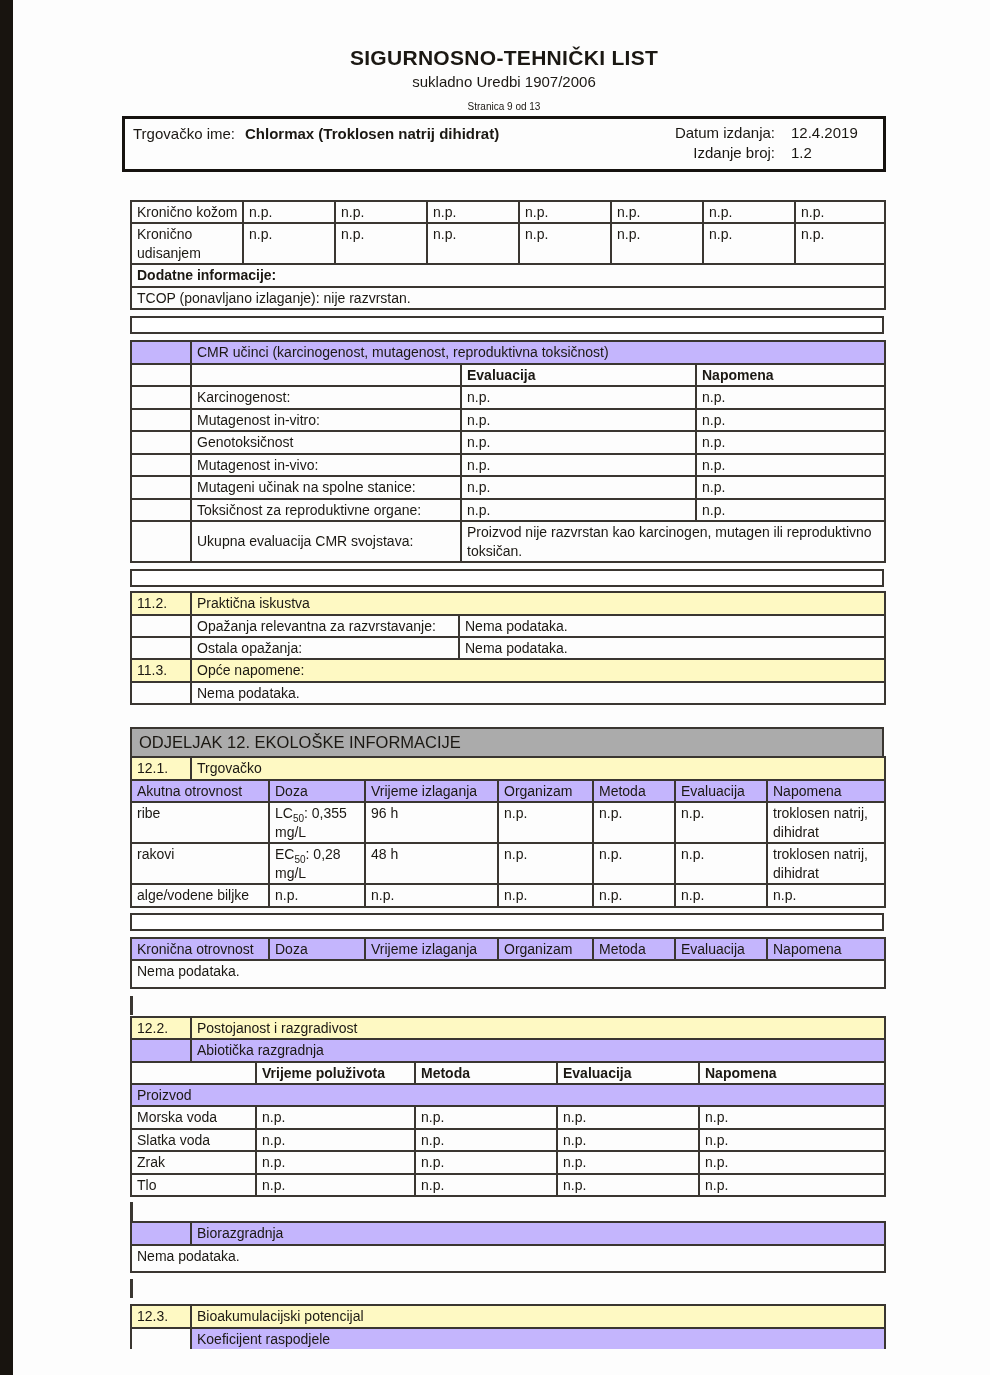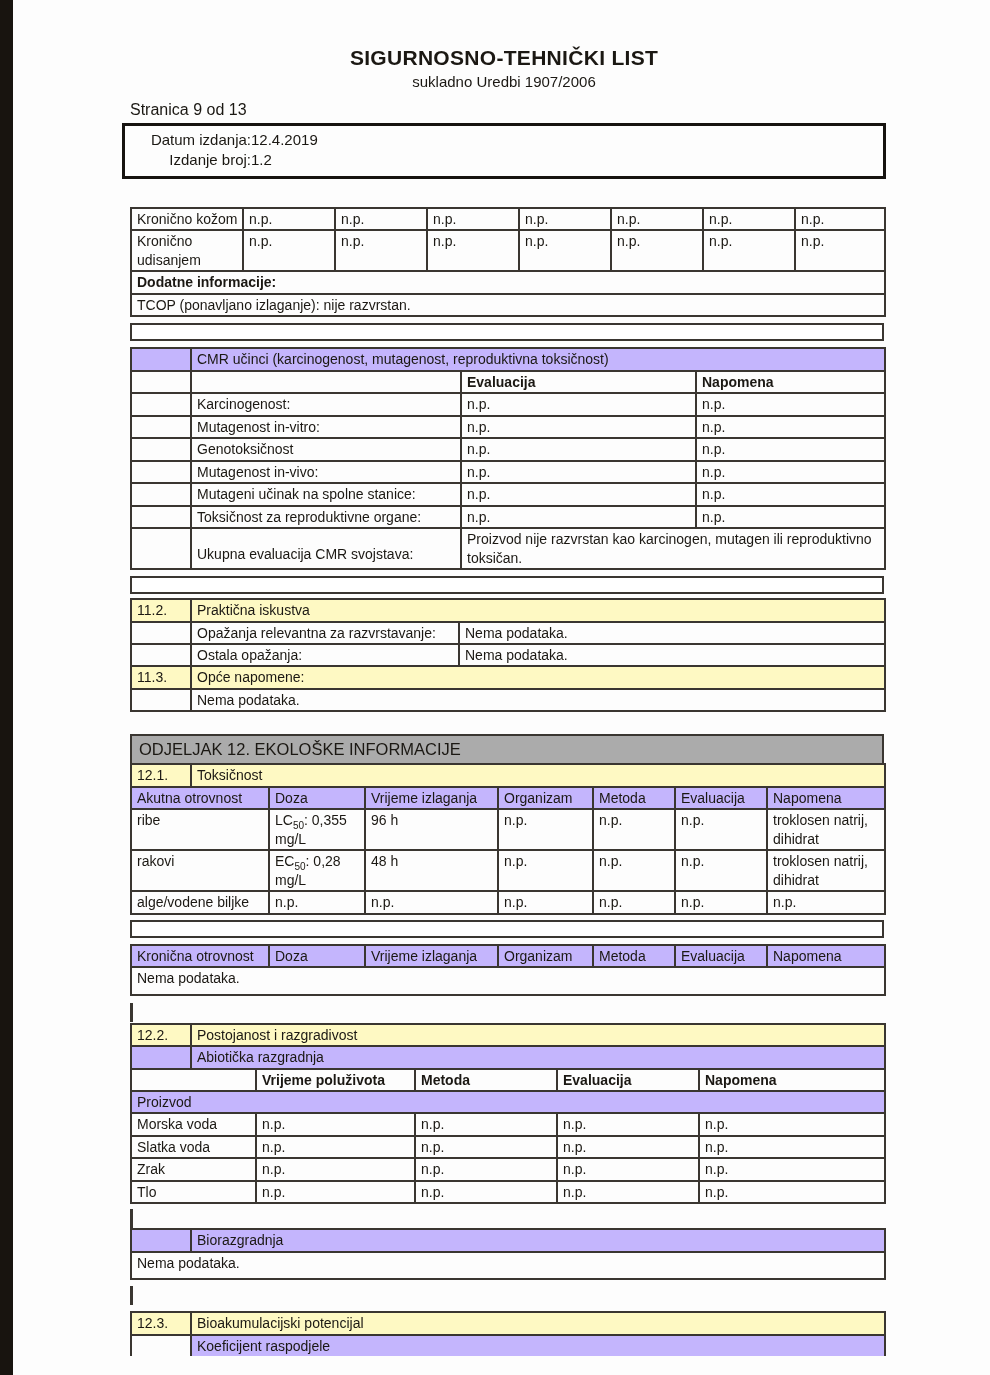--- a/index.html
+++ b/index.html
@@ -9,33 +9,33 @@
     font-family: "Liberation Sans", sans-serif;
     color: #1b1813;
     position: relative;
     overflow: hidden;
   }
   .scan-bar { position: absolute; left: 0; top: 0; width: 13px; height: 1375px; background: #18140f; }
   .content { position: absolute; left: 130px; top: 0; width: 748px; }
 
   .doc-title { margin-top: 46px; text-align: center; font-size: 21px; font-weight: bold; letter-spacing: 0.3px; }
   .doc-subtitle { text-align: center; font-size: 15px; margin-top: 3px; }
-  .page-info { text-align: left; font-size: 16px; margin-top: 11px; margin-bottom: 4px; }
+  .page-info { text-align: center; font-size: 10px; margin-top: 11px; margin-bottom: 4px; }
 
   .product-box {
     position: relative; left: -8px; width: 764px; box-sizing: border-box;
     border: 3px solid #161310; display: flex; align-items: flex-start;
     padding: 4px 8px 6px 8px; font-size: 15px;
   }
   .pb-left { flex: 1; padding-top: 2px; }
   .pb-left .lbl { margin-right: 10px; }
   .pb-right { width: 218px; }
   .pb-row { display: flex; line-height: 20px; }
   .pb-label { width: 118px; text-align: right; }
-  .pb-val { }
+  .pb-val { margin-left: 16px; }
 
   table { border-collapse: collapse; table-layout: fixed; width: 754px; }
   td {
     border: 2px solid #3a3631; padding: 1px 5px; font-size: 14px;
     line-height: 1.32; vertical-align: top; text-align: left;
     word-wrap: break-word; overflow: hidden;
   }
   .b { font-weight: bold; }
   .nowrap { white-space: nowrap; }   
   .bg-b { background: #fef9c3; }   
@@ -57,20 +57,23 @@
 
 <div class="scan-bar"></div>
 
 <div class="content">
 
   <div class="doc-title">SIGURNOSNO-TEHNIČKI LIST</div>
   <div class="doc-subtitle">sukladno Uredbi 1907/2006</div>
   <div class="page-info">Stranica 9 od 13</div>
 
   <div class="product-box">
+    <div class="pb-left">
+      <span class="lbl">Trgovačko ime:</span><span class="b">Chlormax (Troklosen natrij dihidrat)</span>
+    </div>
     <div class="pb-right">
       <div class="pb-row">
         <span class="pb-label">Datum izdanja:</span>
         <span class="pb-val">12.4.2019</span>
       </div>
       <div class="pb-row">
         <span class="pb-label">Izdanje broj:</span>
         <span class="pb-val">1.2</span>
       </div>
     </div>
@@ -168,21 +171,21 @@
       <td>n.p.</td>
     </tr>
     <tr>
       <td></td>
       <td>Toksičnost za reproduktivne organe:</td>
       <td>n.p.</td>
       <td>n.p.</td>
     </tr>
     <tr>
       <td></td>
-      <td style="padding-top:16px">Ukupna evaluacija CMR svojstava:</td>
+      <td style="padding-top:10px">Ukupna evaluacija CMR svojstava:</td>
       <td colspan="2">Proizvod nije razvrstan kao karcinogen, mutagen ili reproduktivno toksičan.</td>
     </tr>
   </tbody>
     </table>
 
   <div class="spacer" style="margin-top:6px"></div>
 
   <table style="margin-top:4px">
     <colgroup>
         <col style="width:60px">
@@ -218,21 +221,21 @@
   <div class="sec-header" style="margin-top:22px">ODJELJAK 12. EKOLOŠKE INFORMACIJE</div>
 
   <table class="mt">
     <colgroup>
         <col style="width:60px">
         <col style="width:694px">
       </colgroup>
     <tbody>
         <tr>
       <td class="bg-b">12.1.</td>
-      <td class="bg-b">Toksičnost</td>
+      <td class="bg-b">Trgovačko</td>
     </tr>
   </tbody>
     </table>
 
   <table class="mt">
     <colgroup>
         <col style="width:138px">
         <col style="width:96px">
         <col style="width:133px">
         <col style="width:95px">

